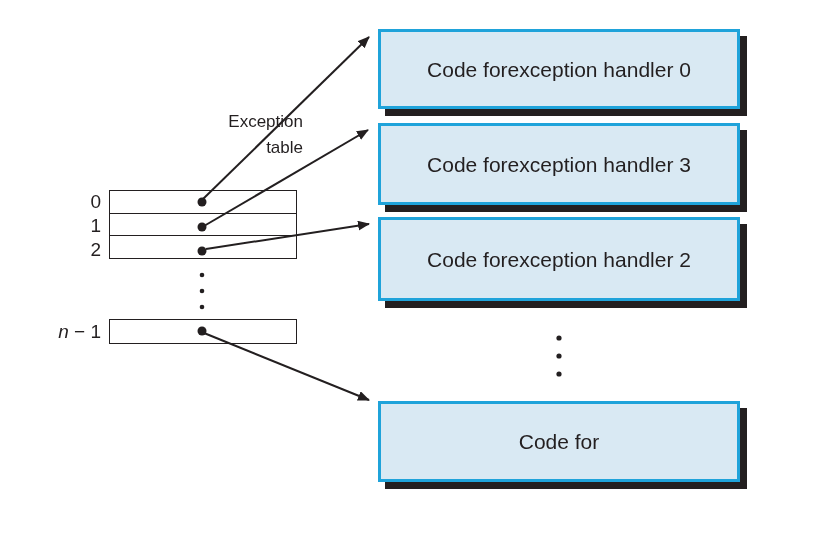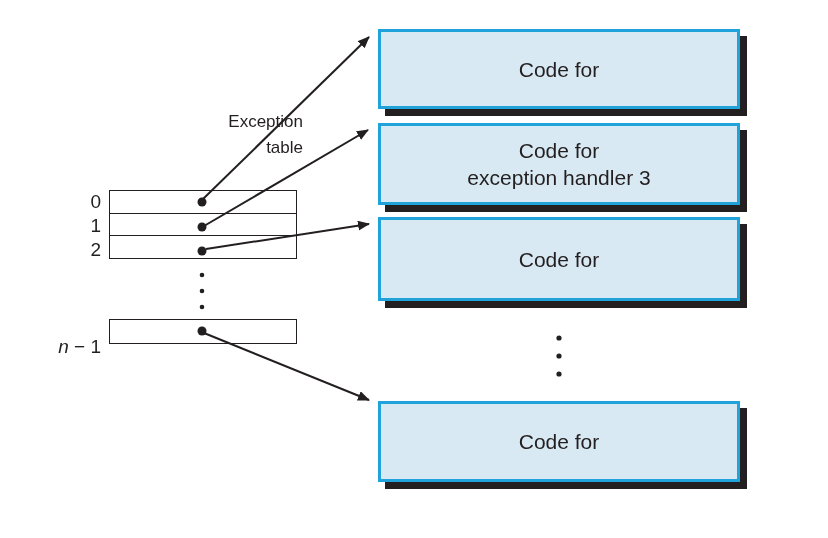--- a/index.html
+++ b/index.html
@@ -51,30 +51,30 @@
   .row-label{
     position:absolute;
     left:28px;width:73px;
     text-align:right;
     font-size:19px;
     color:var(--text);
   }
   .lbl-0{top:190px;height:24px;line-height:24px;}
   .lbl-1{top:214px;height:24px;line-height:24px;}
   .lbl-2{top:238px;height:24px;line-height:24px;}
-  .lbl-n{top:319px;height:25px;line-height:25px;margin-top:15px;}
+  .lbl-n{top:319px;height:25px;line-height:25px;}
   .it{font-style:italic;}
   .handler-box{
     position:absolute;
     left:378px;width:362px;
     box-sizing:border-box;
     border:3px solid var(--box-border);
     background:var(--box-fill);
     box-shadow:7px 7px 0 var(--shadow);
-    display:flex;flex-direction:column;
+    display:flex;
     align-items:center;justify-content:center;
     text-align:center;
     font-size:21px;line-height:27px;
     color:var(--text);
   }
   .hb-0{top:29px;height:80px;}
   .hb-1{top:123px;height:82px;}
   .hb-2{top:217px;height:84px;}
   .hb-n{top:401px;height:81px;}
   svg.overlay{
@@ -101,27 +101,29 @@
   <div class="xtable">
     <div class="xrow"></div>
     <div class="xrow"></div>
     <div class="xrow"></div>
   </div>
 
   <div class="xrow-last"></div>
 
   <div class="handler-box hb-0">
     <div>Code for</div>
+    <div><span>exception handler 0</span><span class="it"></span><span></span></div>
   </div>
   <div class="handler-box hb-1">
     <div>Code for</div>
     <div><span>exception handler 3</span><span class="it"></span><span></span></div>
   </div>
   <div class="handler-box hb-2">
     <div>Code for</div>
+    <div><span>exception handler 2</span><span class="it"></span><span></span></div>
   </div>
   <div class="handler-box hb-n">
     <div>Code for</div>
   </div>
 
   <svg class="overlay" width="828" height="538" viewBox="0 0 828 538">
     <defs>
       <marker id="ah" markerUnits="userSpaceOnUse" markerWidth="14" markerHeight="12" refX="11" refY="5" orient="auto">
         <path class="arrowhead" d="M0,0 L12,5 L0,10 Z"></path>
       </marker>

